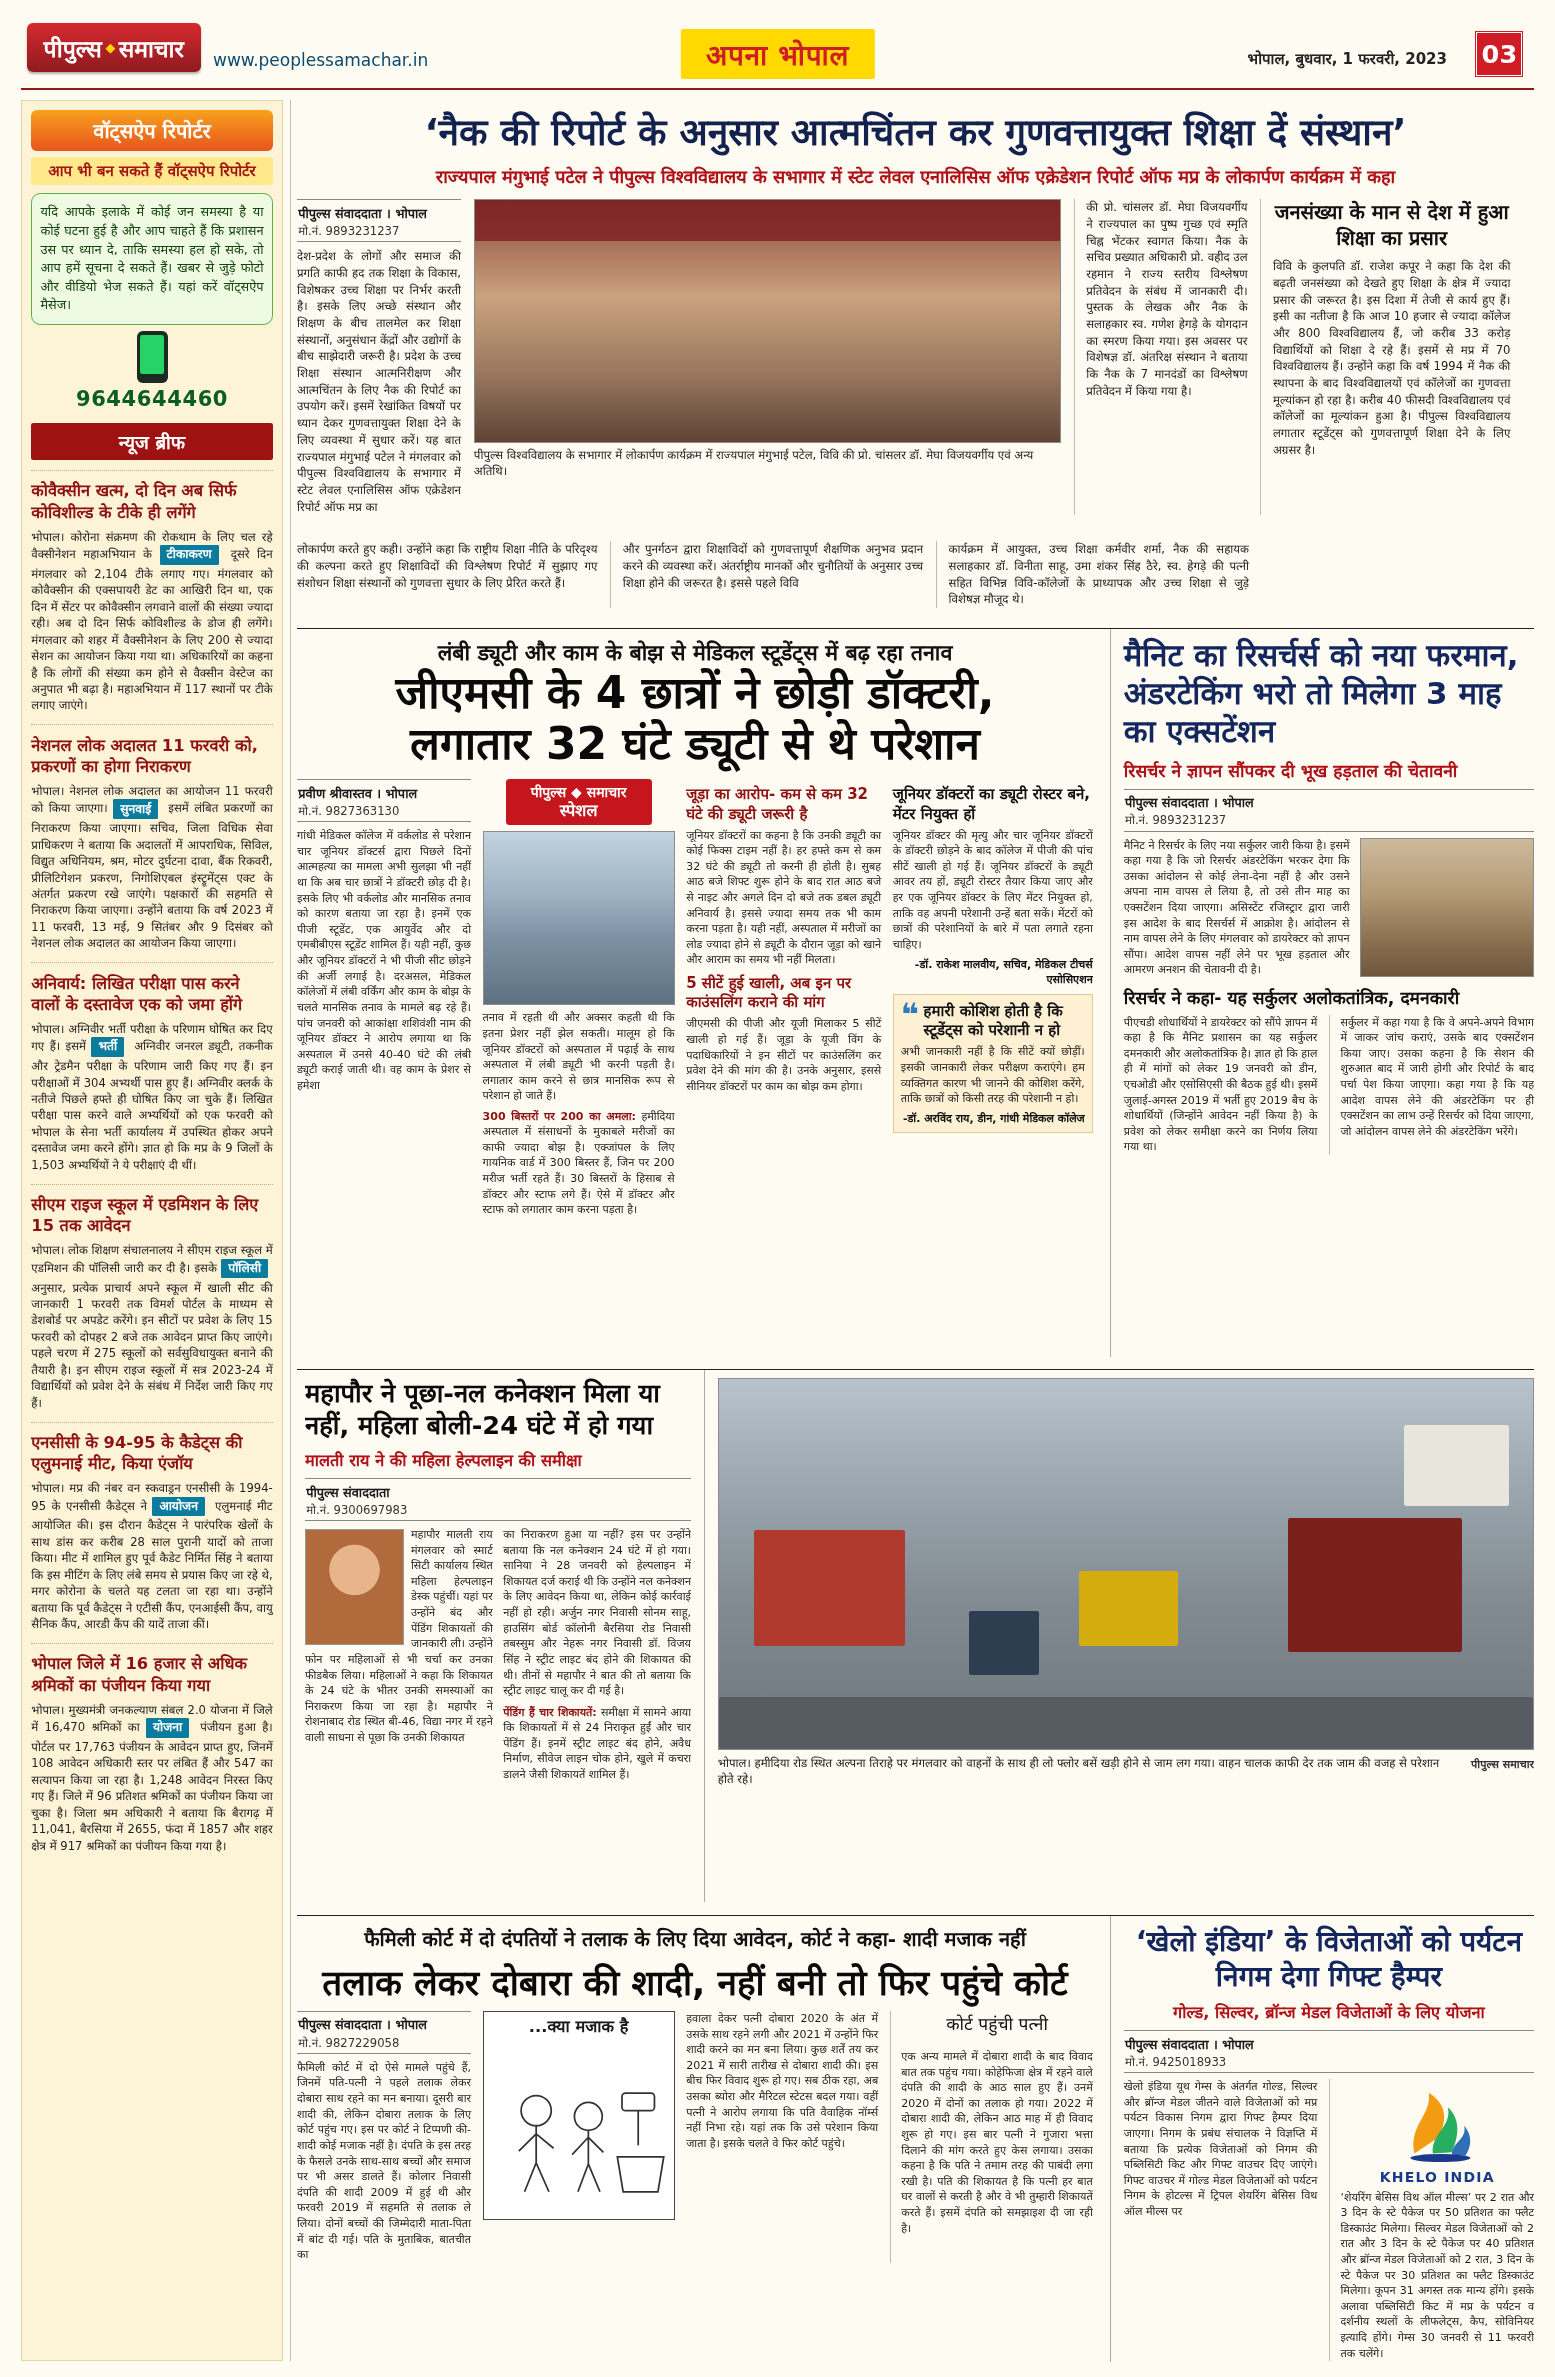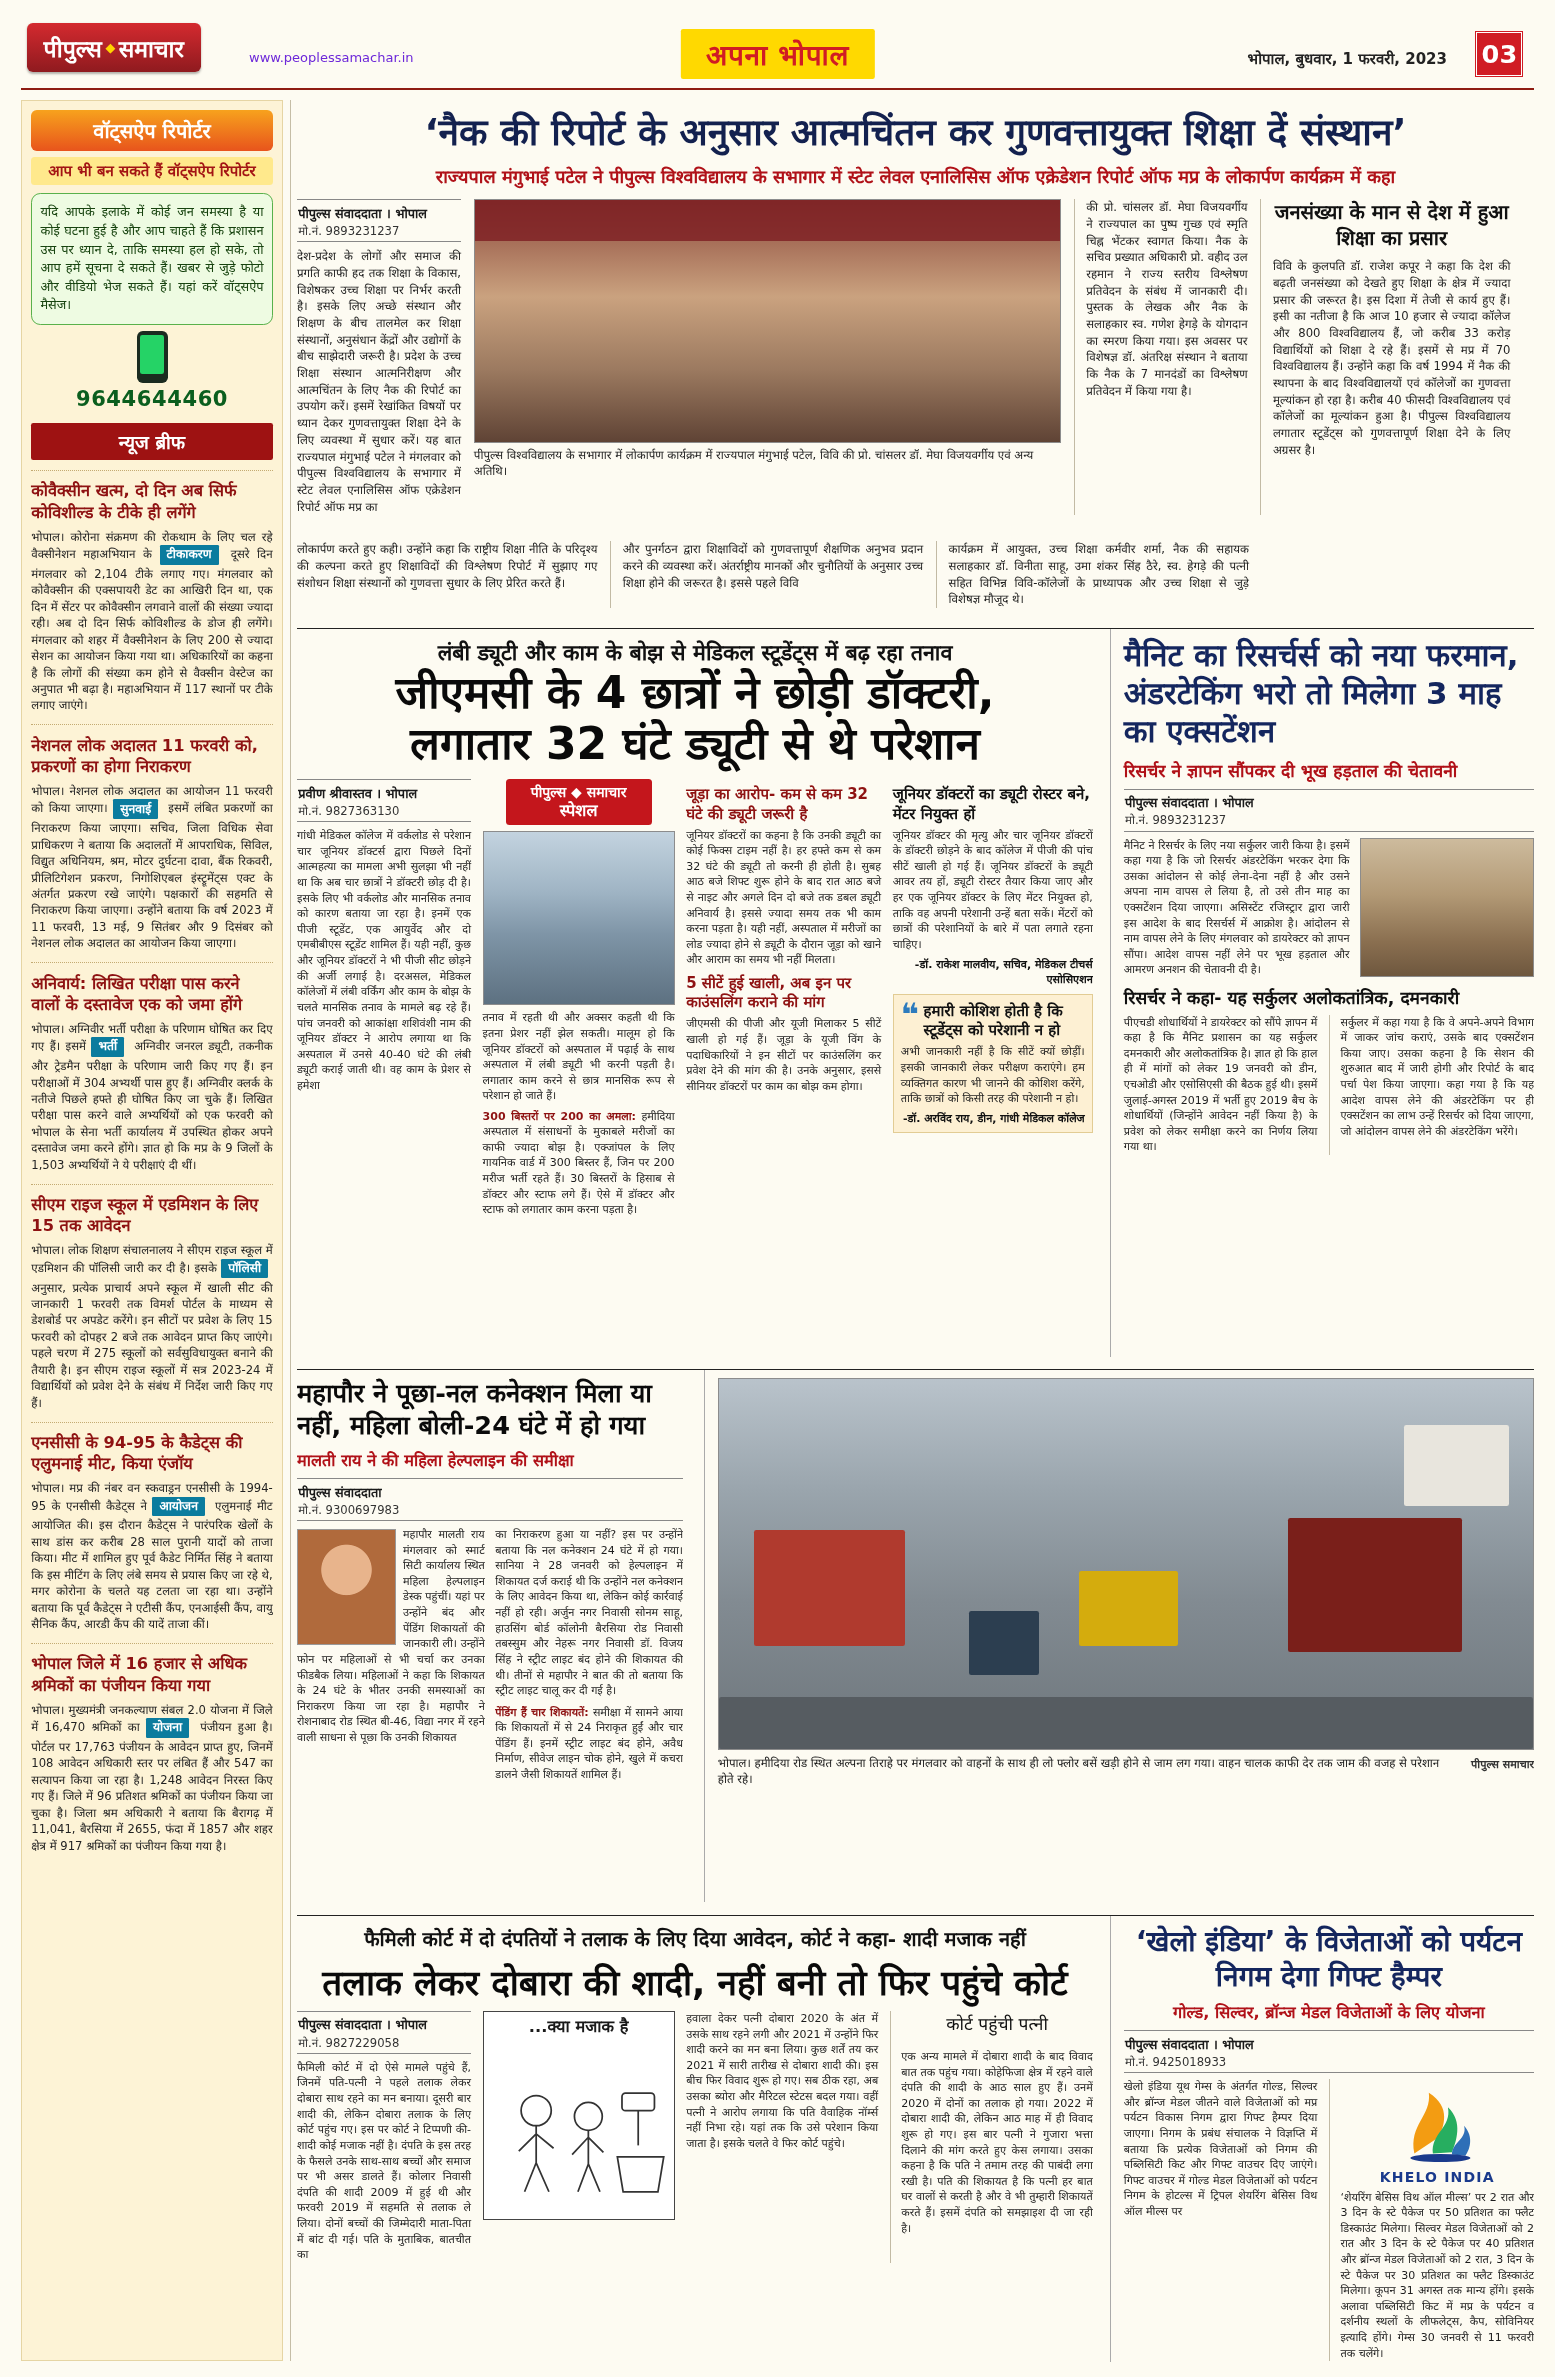--- a/index.html
+++ b/index.html
@@ -13,21 +13,21 @@
   
   .masthead { position:absolute; left:21px; top:15px; right:21px; height:70px; }
   .logo-box {
     position:absolute; left:5.8px; top:8.1px; width:174px; height:49px;
     background:linear-gradient(180deg,#d42a2f 0%,#8f1a1f 100%);
     border-radius:5.8px; display:flex; align-items:center; justify-content:center;
     color:#fff; font-weight:bold; font-size:23px; gap:3.5px;
     box-shadow:0 1.2px 2.3px rgba(0,0,0,.3);
   }
   .logo-diamond { color:#ffd400; font-size:12.8px; }
-  .website { position:absolute; left:192px; top:35px; font-size:13px; color:#6d28d9;margin-left:36px; }
+  .website { position:absolute; left:192px; top:35px; font-size:17px; color:#0c4a6e; }
   .edition-badge {
     position:absolute; left:50%; transform:translateX(-50%); top:14px;
     background:#ffd900; color:#d01c24; font-weight:bold; font-size:28px;
     padding:5.8px 25.6px; border-radius:2.3px; letter-spacing:0.6px;
   }
   .dateline { position:absolute; right:87px; top:33px; font-size:15px; font-weight:bold; color:#222; }
   .page-number {
     position:absolute; right:11.6px; top:17.4px; width:46px; height:44px;
     background:#d01c24; color:#fff; font-weight:bold; font-size:25.6px;
     display:flex; align-items:center; justify-content:center; border:1.7px solid #fff; outline:0.6px solid #d01c24;
@@ -135,21 +135,21 @@
   .manit-body { flex:1; }
   .manit-photo { width:174px; height:139px; flex:none; background:
       linear-gradient(180deg,#cdbb9d 0%,#b39a76 40%,#8a6f50 75%,#6e573e 100%); }
   .manit-sub { font-weight:bold; font-size:17.4px; color:#111; margin:9.3px 0 4.6px; line-height:1.3; }
   .manit-cols { display:flex; gap:11.6px; }
   .manit-cols > div { flex:1; }
   .manit-cols > div + div { border-left:0.6px solid #c2baa4; padding-left:10.5px; }
 
   
   .row3 { position:absolute; left:0; top:1269px; width:100%; height:533px; border-top:1.7px solid #222; overflow:hidden; }
-  .mayor { position:absolute; left:0; top:0; width:386px; height:100%; padding-top:8.1px; overflow:hidden; }
+  .mayor { position:absolute; left:8px; top:0; width:386px; height:100%; padding-top:8.1px; overflow:hidden; }
   .mayor-headline { font-weight:bold; font-size:25.6px; line-height:1.25; color:#0a0a0a; }
   .mayor-deck { font-weight:bold; font-size:16.3px; color:#b01118; margin:7px 0; }
   .mayor-flex { display:flex; gap:10.5px; }
   .mayor-flex > div { flex:1; }
   .mayor-portrait { width:99px; height:116px; float:left; margin:2.3px 7px 3.5px 0; border:0.6px solid #999;
       background:radial-gradient(circle at 50% 35%, #e8b48c 0 28%, #b06a3c 29% 100%); }
   .lead-in { font-weight:bold; color:#8e1212; }
 
   .traffic { position:absolute; left:407px; top:0; width:830px; height:100%; border-left:0.6px solid #aaa; padding:8.1px 0 0 12.8px; overflow:hidden; }
   .traffic-headline { text-align:center; font-weight:bold; font-size:30px; color:#7d1a10; padding-bottom:7px; }

